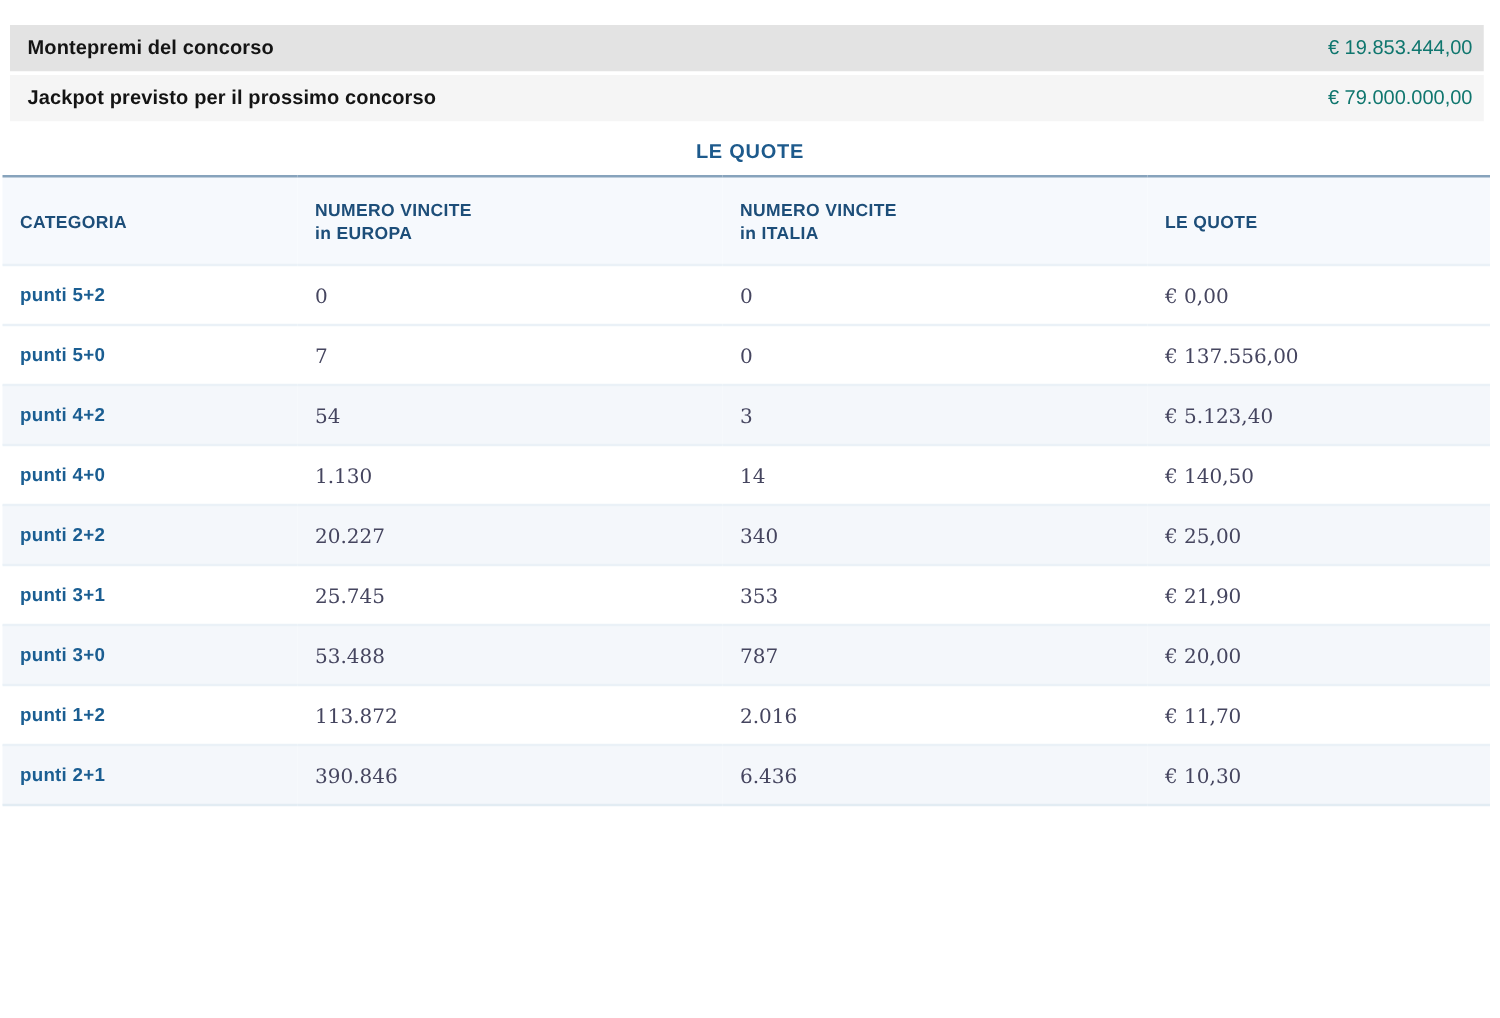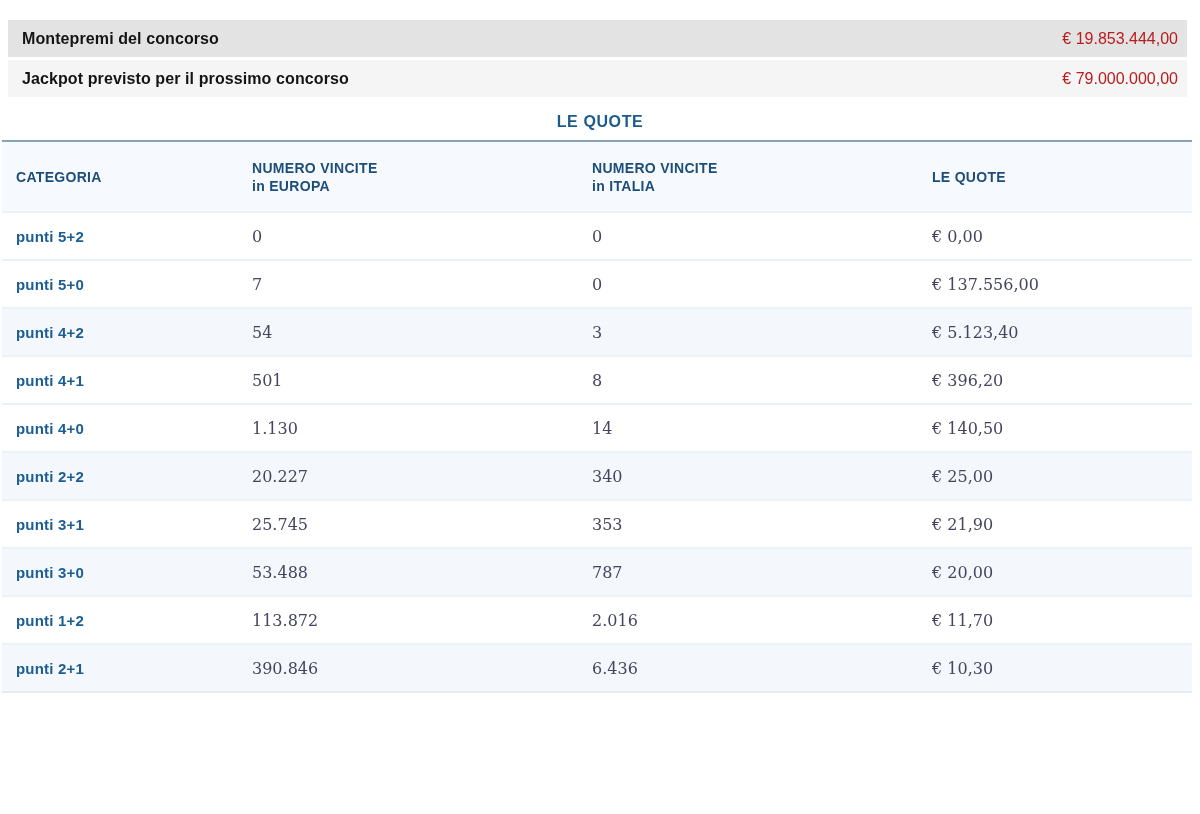--- a/index.html
+++ b/index.html
@@ -23,21 +23,21 @@
   .summary-row.dark  { background: #e3e3e3; }
   .summary-row.light { background: #f5f5f5; }
   .summary-label {
     font-weight: bold;
     font-size: 16px;
     color: #141414;
     letter-spacing: 0.1px;
   }
   .summary-value {
     font-size: 16px;
-    color: #b91c1c;
+    color: #0f766e;
   }
 
   
   .section-title {
     text-align: center;
     font-weight: bold;
     font-size: 16px;
     color: #1d5a8c;
     letter-spacing: 0.6px;
     margin: 16px 0 9px 0;
@@ -140,26 +140,20 @@
         <td class="num">0</td>
         <td class="num">€ 137.556,00</td>
       </tr>
       <tr class="alt">
         <td class="category">punti 4+2</td>
         <td class="num">54</td>
         <td class="num">3</td>
         <td class="num">€ 5.123,40</td>
       </tr>
       <tr>
-        <td class="category">punti 4+1</td>
-        <td class="num">501</td>
-        <td class="num">8</td>
-        <td class="num">€ 396,20</td>
-      </tr>
-      <tr>
         <td class="category">punti 4+0</td>
         <td class="num">1.130</td>
         <td class="num">14</td>
         <td class="num">€ 140,50</td>
       </tr>
       <tr class="alt">
         <td class="category">punti 2+2</td>
         <td class="num">20.227</td>
         <td class="num">340</td>
         <td class="num">€ 25,00</td>

